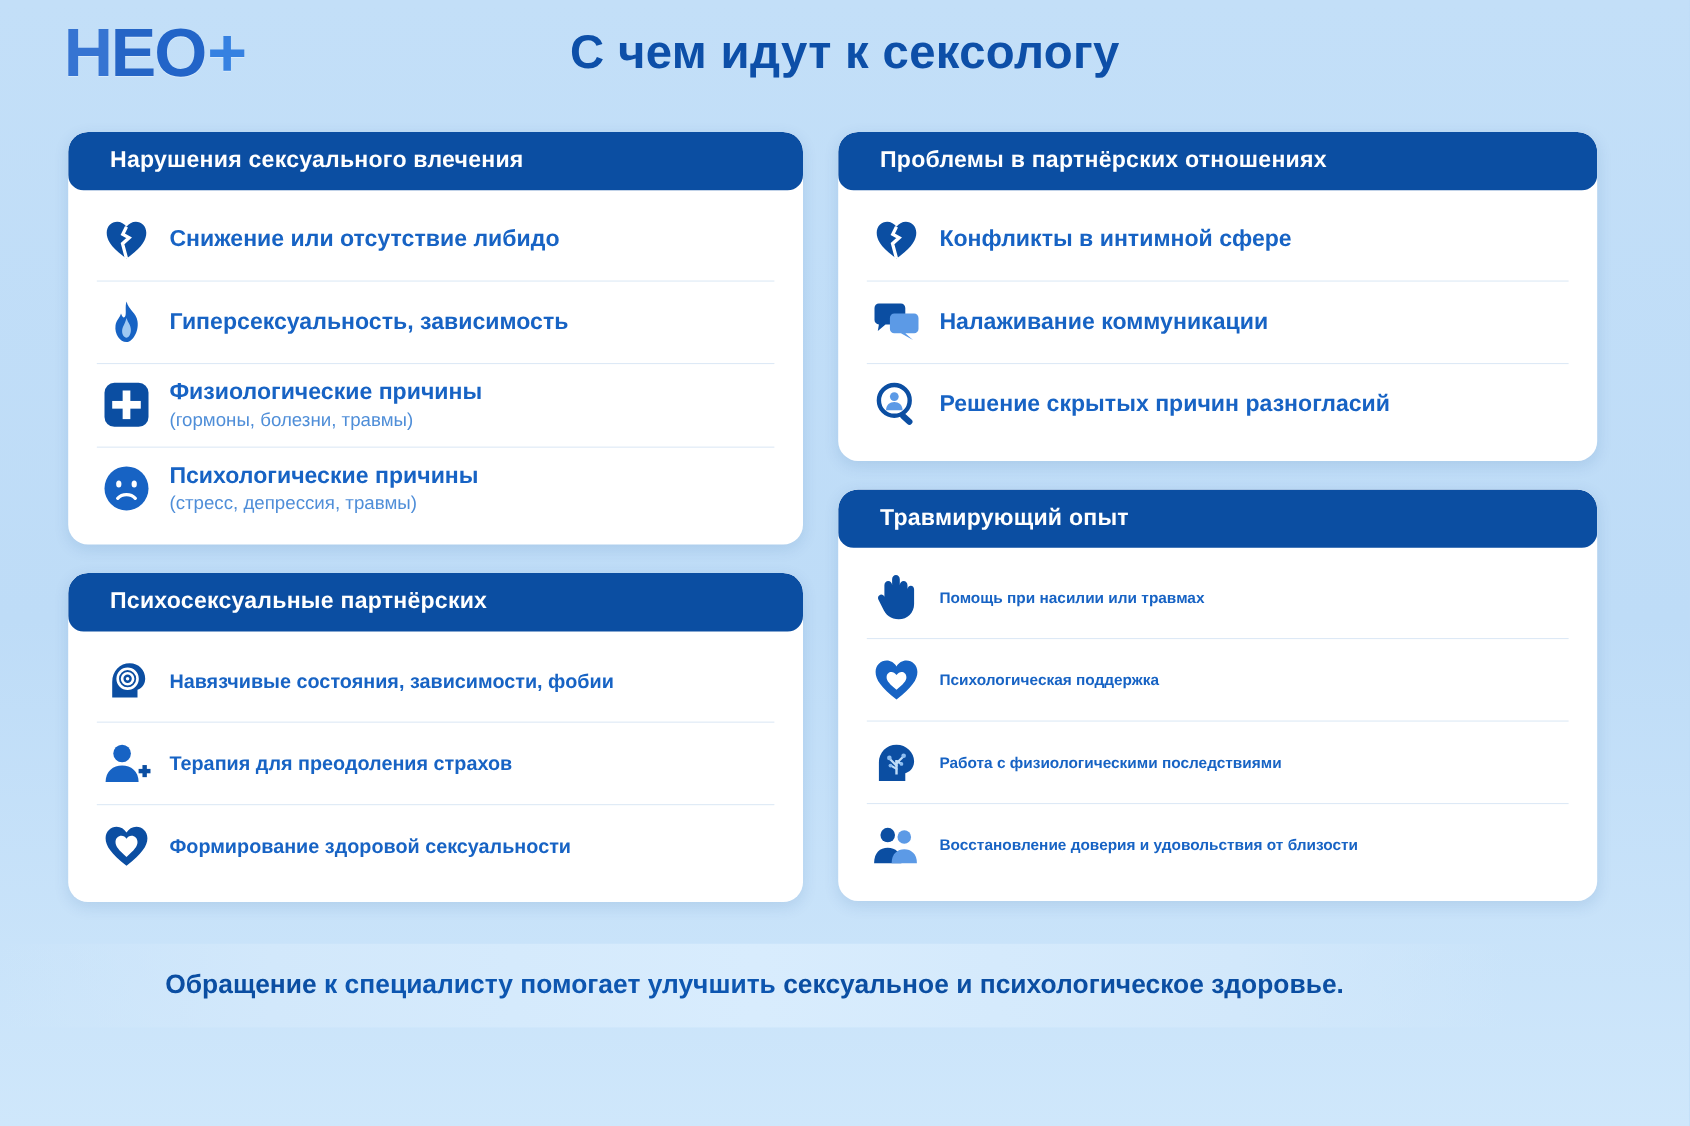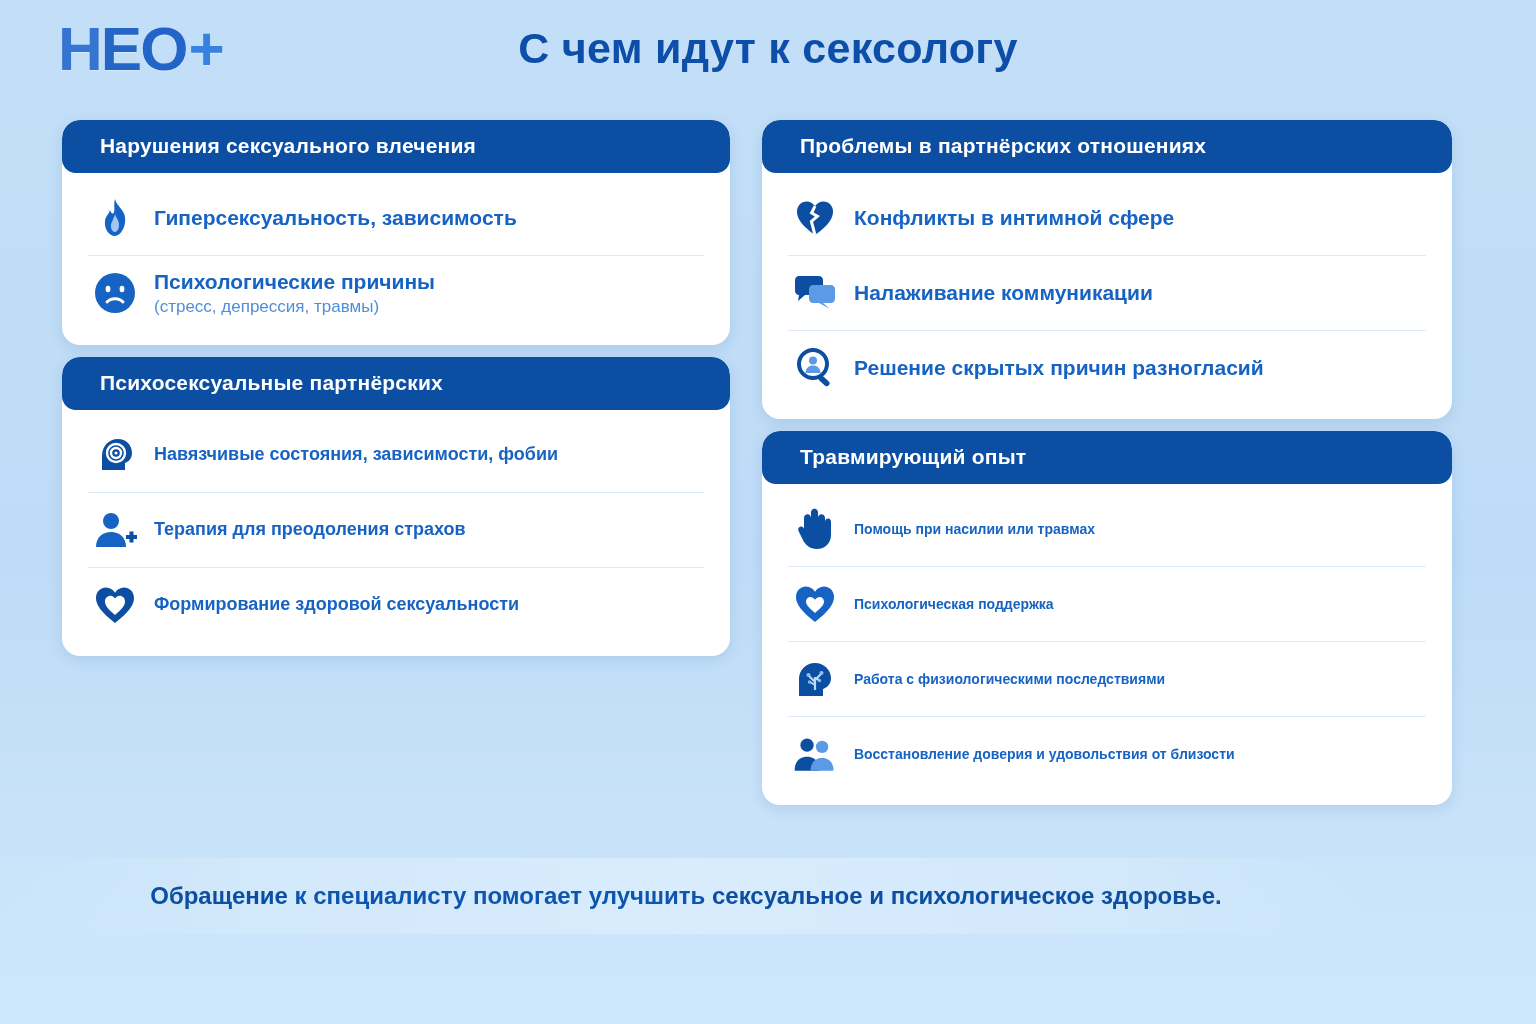--- a/index.html
+++ b/index.html
@@ -73,21 +73,21 @@
     left: 762px;
     top: 120px;
     width: 690px;
   }
 
   .card {
     background: #ffffff;
     border-radius: 18px;
     box-shadow: 0 4px 14px rgba(20,70,140,.12);
     overflow: hidden;
-    margin-bottom: 12px;
+    margin-bottom: 26px;
   }
   .card-head {
     background: #0b4ea2;
     color: #ffffff;
     font-size: 21px;
     font-weight: 700;
     padding: 14px 22px 15px 38px;
     border-radius: 18px 18px 14px 14px;
     letter-spacing: .2px;
   }
@@ -160,31 +160,53 @@
     </div>
     <div class="title">С чем идут к сексологу</div>
   </div>
 
   <div class="col-left">
 
     <div class="card">
       <div class="card-head">Нарушения сексуального влечения</div>
       <div class="card-body">
 
+        <div class="row">
+          <span class="icon">
+            <svg width="40" height="38" viewBox="0 0 40 38">
+              <path d="M20 36 C6 26 2 19 2 12.5 C2 6.5 6.5 2.5 11.5 2.5 C15 2.5 18 4.3 20 7.2 C22 4.3 25 2.5 28.5 2.5 C33.5 2.5 38 6.5 38 12.5 C38 19 34 26 20 36 Z" fill="#0b4ea2"></path>
+              <path d="M20 7.2 L16.6 14 L22.4 17.2 L16.4 22.5 L20 36" fill="none" stroke="#ffffff" stroke-width="3"></path>
+            </svg>
+          </span>
+          <span class="txt">Снижение или отсутствие либидо</span>
+        </div>
 
         <div class="row">
           <span class="icon">
             <svg width="30" height="40" viewBox="0 0 30 40">
               <path d="M15 1 C17 9 24 11 25 19 C26.5 29 20 38 15 38 C9 38 4 31 5 23 C5.6 18 9 16 10 12 C11.5 16 13 16.5 14 14 C15 11 13.5 6 15 1 Z" fill="#1763c4"></path>
               <path d="M15 16 C16.5 21 19 22 19 27 C19 31 17 34 15 34 C12.8 34 11 31.5 11 28 C11 24 13.5 22 15 16 Z" fill="#9fc8f2"></path>
             </svg>
           </span>
           <span class="txt">Гиперсексуальность, зависимость</span>
         </div>
 
+        <div class="row">
+          <span class="icon">
+            <svg width="42" height="42" viewBox="0 0 42 42">
+              <rect x="1" y="1" width="40" height="40" rx="9" fill="#0b4ea2"></rect>
+              <rect x="17.5" y="8" width="7" height="26" fill="#ffffff"></rect>
+              <rect x="8" y="17.5" width="26" height="7" fill="#ffffff"></rect>
+            </svg>
+          </span>
+          <span class="txt">
+            <span>Физиологические причины</span>
+            <span class="sub">(гормоны, болезни, травмы)</span>
+          </span>
+        </div>
 
         <div class="row">
           <span class="icon">
             <svg width="42" height="42" viewBox="0 0 42 42">
               <circle cx="21" cy="21" r="20" fill="#1763c4"></circle>
               <ellipse cx="14" cy="17" rx="2.4" ry="3.2" fill="#ffffff"></ellipse>
               <ellipse cx="28" cy="17" rx="2.4" ry="3.2" fill="#ffffff"></ellipse>
               <path d="M13 30 C17 25.5 25 25.5 29 30" fill="none" stroke="#ffffff" stroke-width="3" stroke-linecap="round"></path>
             </svg>
           </span>

